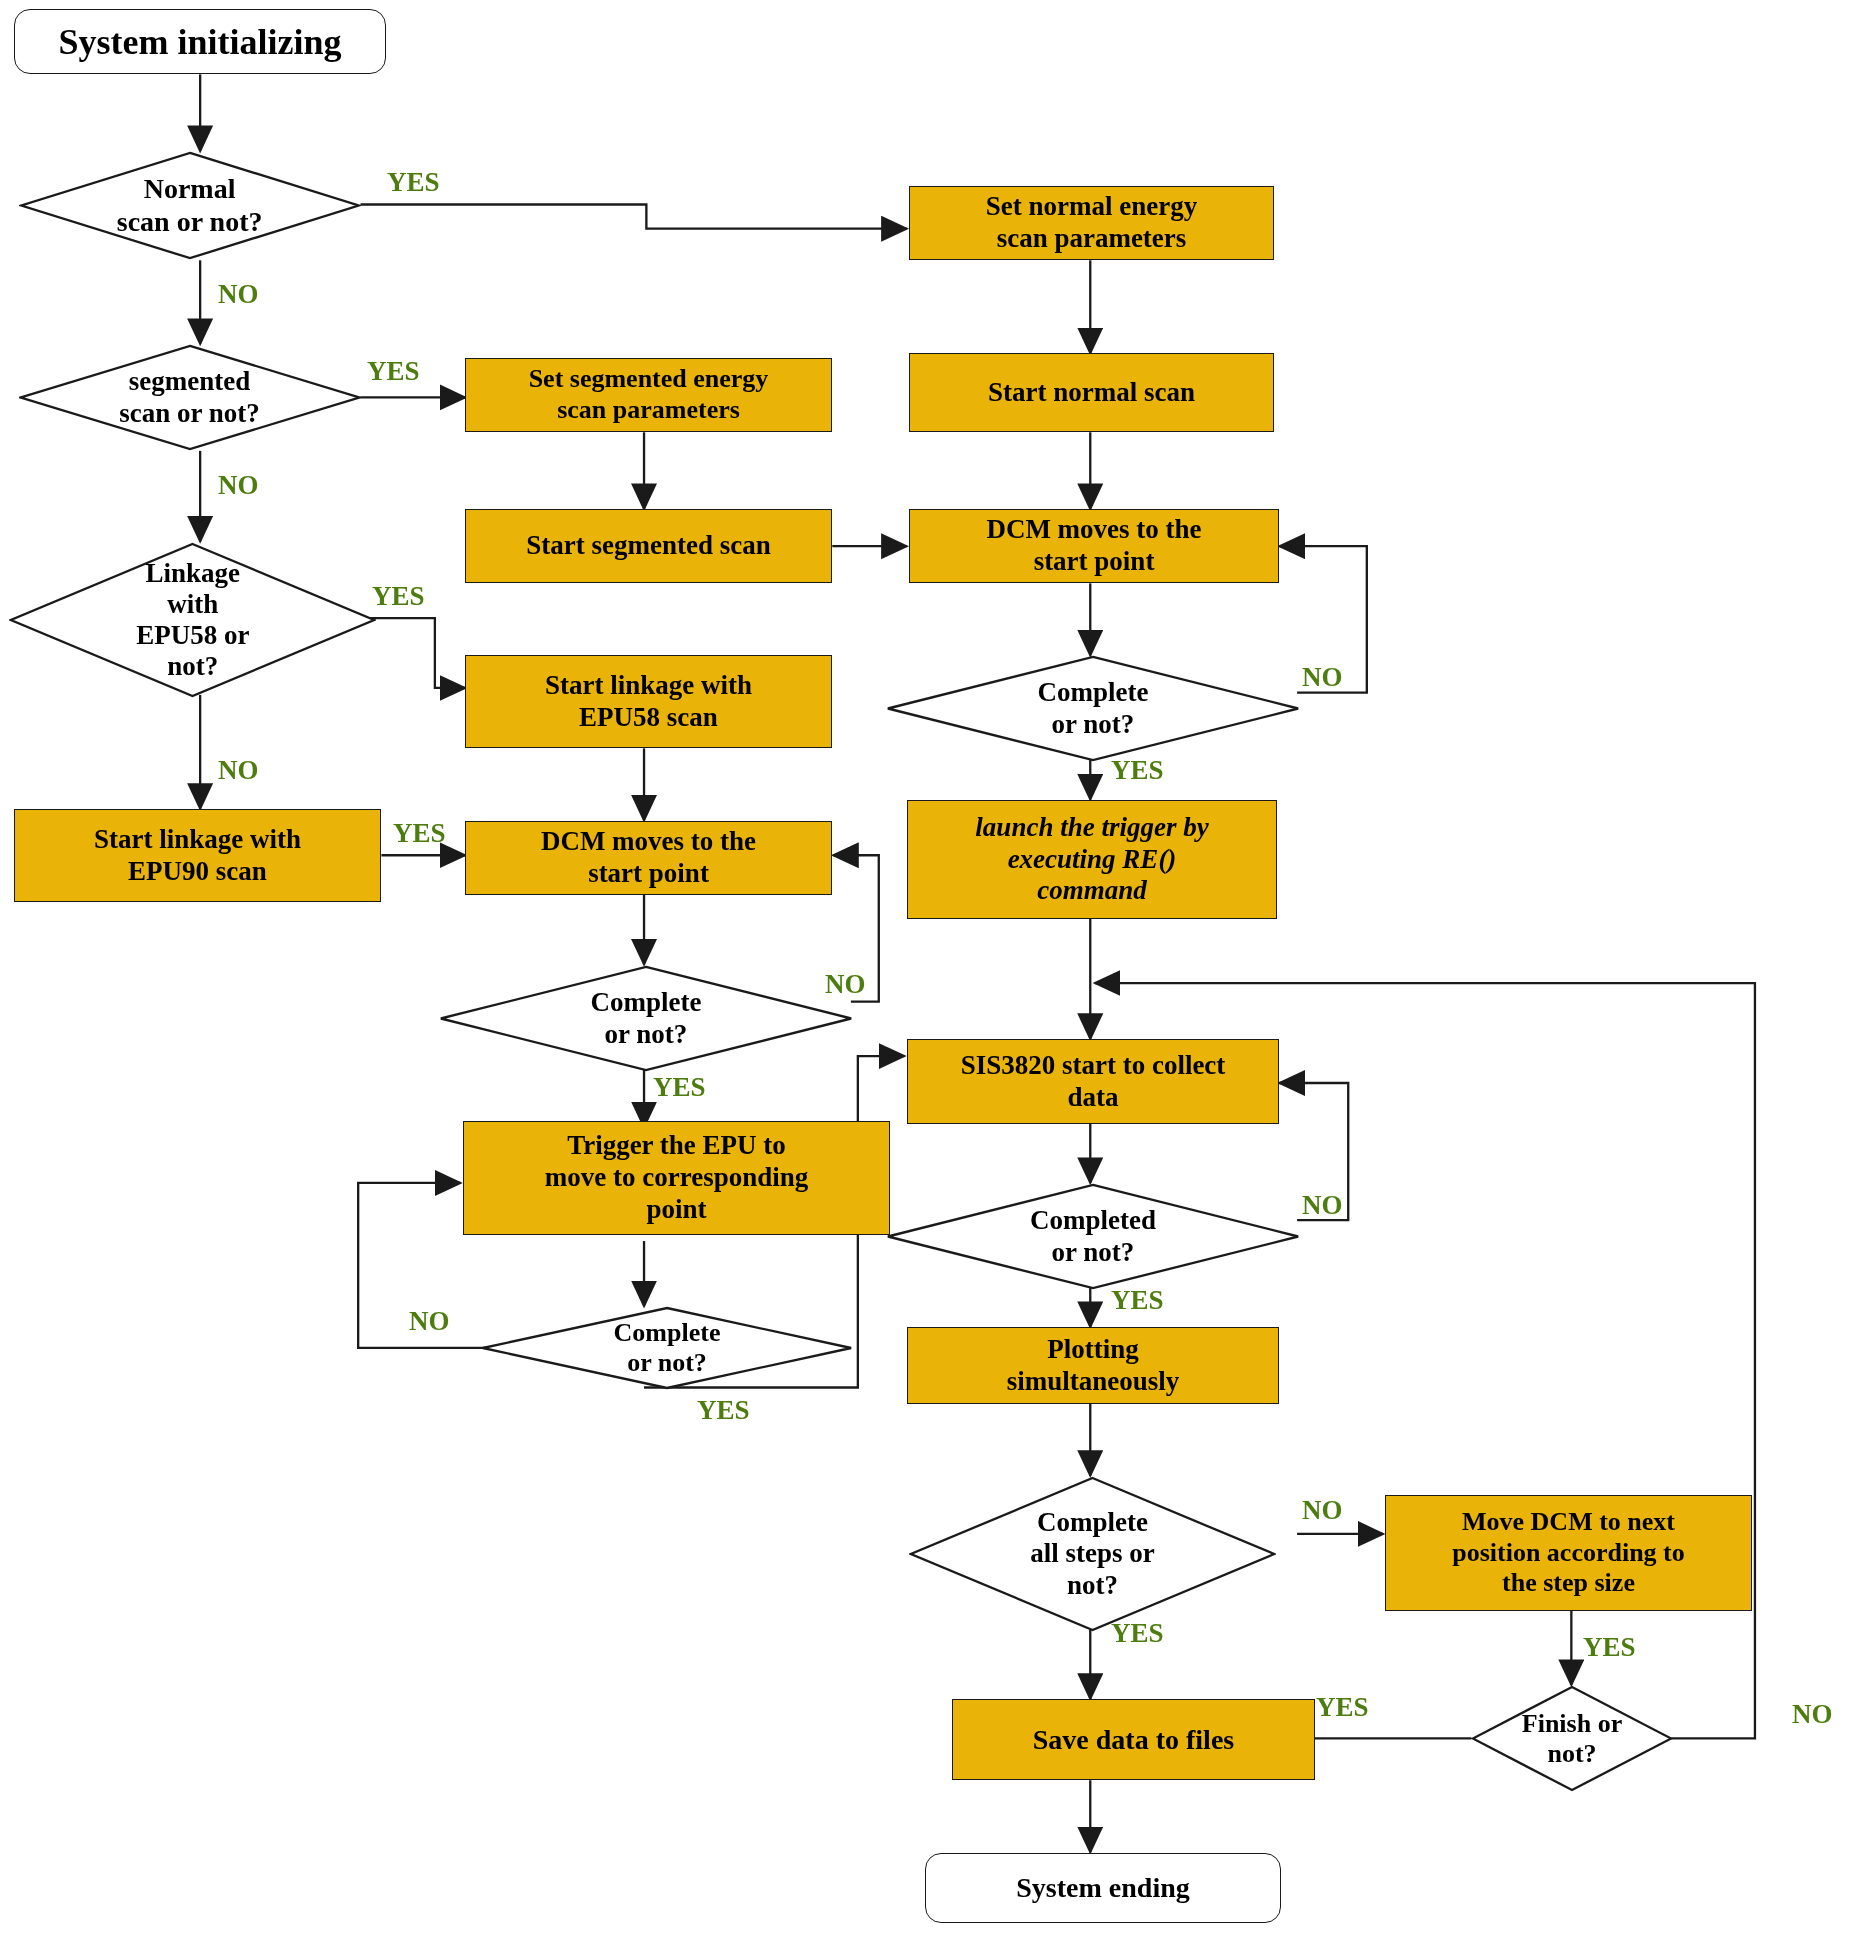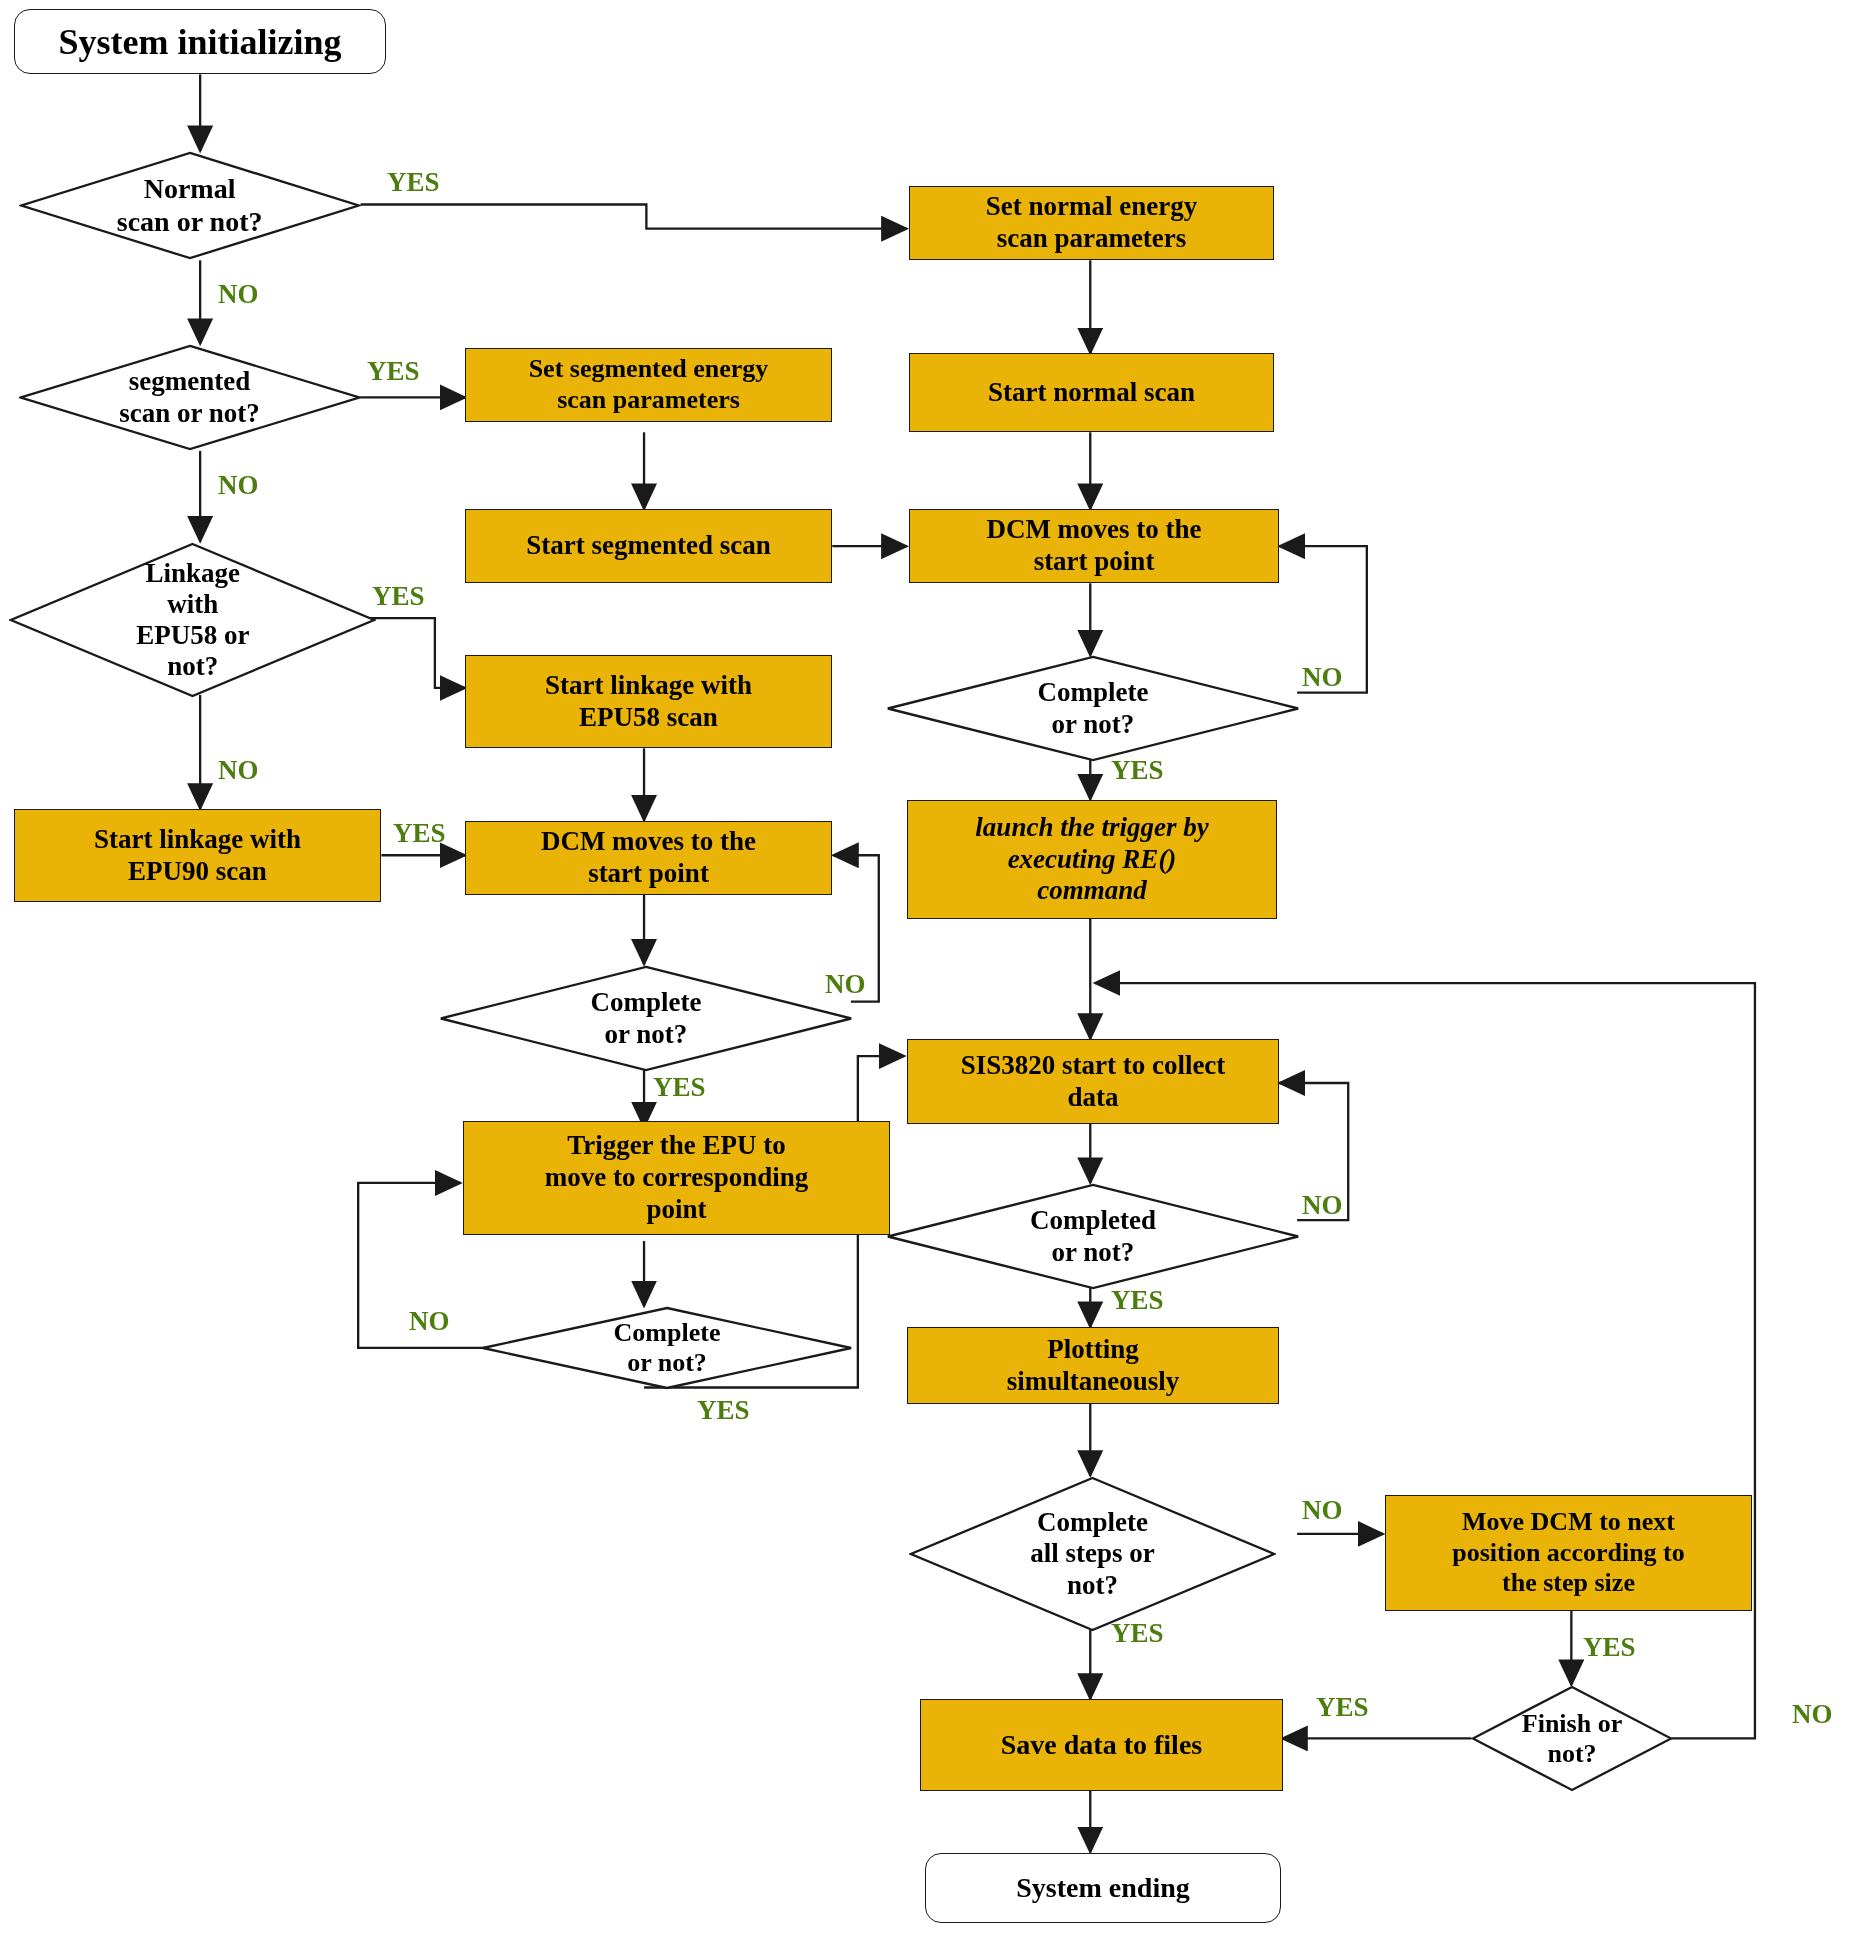--- a/index.html
+++ b/index.html
@@ -126,21 +126,21 @@
   <div class="dia-wrap" style="left:18.6px;top:344px;width:342px;height:107px;">
     <svg width="342" height="107" viewBox="0 0 735 230">
       <polygon points="367.5,4 731,115 367.5,226 4,115" fill="#fff" stroke="#1a1a1a" stroke-width="5"></polygon>
     </svg>
     <div class="dia-label fs58">
       <span style="white-space:pre-line;">segmented
 scan or not?</span>
     </div>
   </div>
 
-  <div class="node rect" style="left:465px;top:348px;width:367px;height:74px;">
+  <div class="node rect" style="left:465px;top:358px;width:367px;height:74px;">
     <span class="nodetext fs56" style="white-space:pre-line;">Set  segmented energy
 scan parameters</span>
   </div>
 
   <div class="node rect" style="left:465px;top:509px;width:367px;height:74px;">
     <span class="nodetext fs58">Start segmented scan</span>
   </div>
 
   <div class="dia-wrap" style="left:9.3px;top:542px;width:367px;height:156px;">
     <svg width="367" height="156" viewBox="0 0 790 335">
@@ -256,21 +256,21 @@
   <div class="dia-wrap" style="left:1471px;top:1685px;width:202px;height:107px;">
     <svg width="202" height="107" viewBox="0 0 435 230">
       <polygon points="217.5,4 431,115 217.5,226 4,115" fill="#fff" stroke="#1a1a1a" stroke-width="5"></polygon>
     </svg>
     <div class="dia-label fs56">
       <span style="white-space:pre-line;">Finish or
 not?</span>
     </div>
   </div>
 
-  <div class="node rect" style="left:920px;top:1699px;width:363px;height:92px;">
+  <div class="node rect" style="left:952px;top:1699px;width:363px;height:81px;">
     <span class="nodetext fs60">Save data to files</span>
   </div>
 
   <div class="node term" style="left:925px;top:1853px;width:356px;height:70px;">
     <span class="nodetext fs60">System ending</span>
   </div>
 
   <div class="edge-label fs58" style="left:387px;top:167px;">YES</div>
   <div class="edge-label fs58" style="left:218px;top:279px;">NO</div>
 

